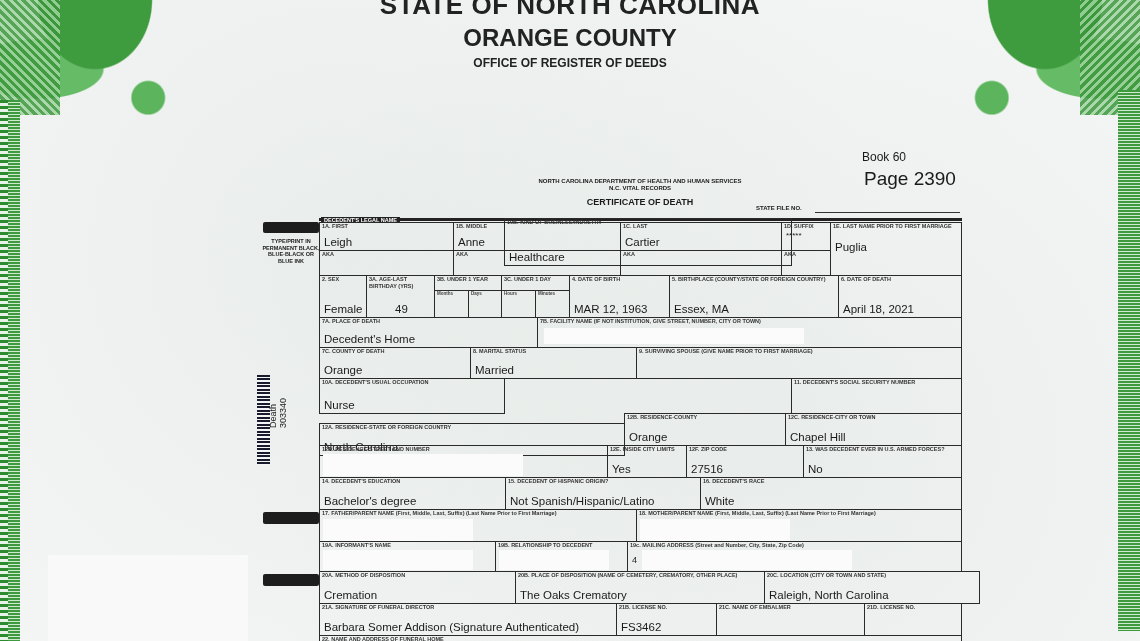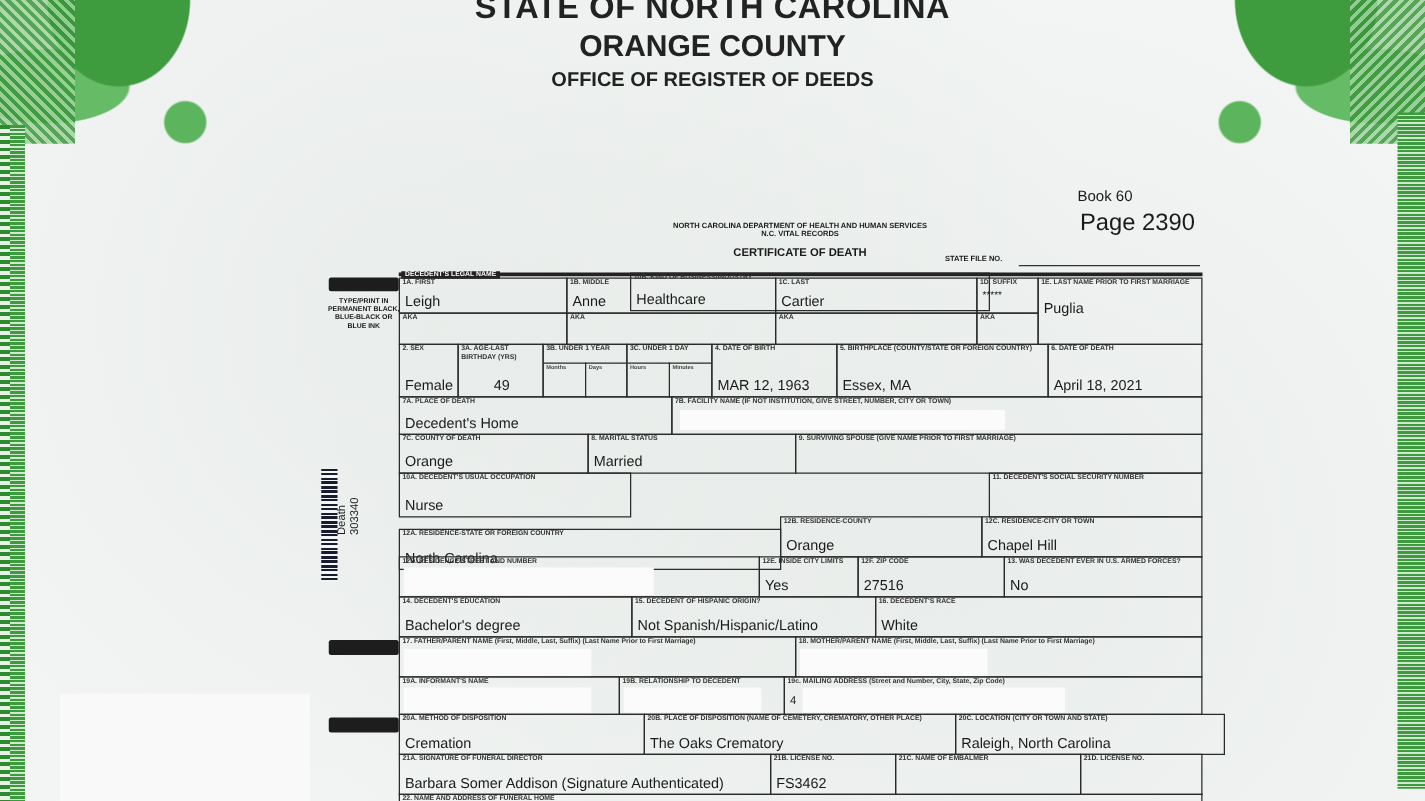--- a/index.html
+++ b/index.html
@@ -39,21 +39,21 @@
   .corner-tr { right: 0; top: 0; transform: scaleX(-1); }
   .corner-tl::after, .corner-tr::after {
     content: ""; position: absolute; left: 0; top: 0; width: 60px; height: 115px;
     background: repeating-linear-gradient(45deg, #3b963b 0 3px, #9fd49f 3px 6px);
     opacity: .85;
   }
 
   .header { position: absolute; left: 0; width: 1140px; text-align: center; font-weight: bold; color: #222; }
   .h-state { top: -10px; font-size: 26px; letter-spacing: 0.5px; }
   .h-county { top: 24px; font-size: 24px; }
-  .h-office { top: 56px; font-size: 16px; }
+  .h-office { top: 56px; font-size: 12px; }
 
   .book { position: absolute; left: 862px; top: 150px; font-size: 12px; }
   .page { position: absolute; left: 864px; top: 168px; font-size: 19px; }
 
   .dept { position: absolute; left: 510px; top: 178px; width: 260px; text-align: center; font-size: 6px; font-weight: bold; line-height: 7px; }
   .cert-title { position: absolute; left: 510px; top: 197px; width: 260px; text-align: center; font-size: 9px; font-weight: bold; }
   .state-file { position: absolute; left: 756px; top: 205px; font-size: 6px; font-weight: bold; }
   .state-file-line { position: absolute; left: 815px; top: 212px; width: 145px; border-bottom: 1px solid #333; }
 
   .black-tab { position: absolute; left: 263px; width: 56px; background: #1d1d1d; border-radius: 2px; }
@@ -214,21 +214,21 @@
     <span class="val">Married</span>
   </div>
   <div class="cell" style="left:317px;top:129px;width:326px;height:32px;">
     <span class="lbl">9. SURVIVING SPOUSE (Give name prior to first marriage)</span>
   </div>
 
   <div class="cell" style="left:0;top:160px;width:186px;height:36px;">
     <span class="lbl">10a. DECEDENT'S USUAL OCCUPATION</span>
     <span class="val">Nurse</span>
   </div>
-  <div class="cell" style="left:185px;top:160px:width:288px;width:288px;height:31px;">
+  <div class="cell" style="left:185px;top:160px:width:288px;width:288px;height:48px;">
     <span class="lbl">10b. KIND OF BUSINESS/INDUSTRY</span>
     <span class="val">Healthcare</span>
   </div>
   <div class="cell" style="left:472px;top:160px;width:171px;height:36px;">
     <span class="lbl" style="white-space:normal;width:150px;">11. DECEDENT'S SOCIAL SECURITY NUMBER</span>
   </div>
 
   <div class="cell" style="left:0;top:205px;width:306px;height:33px;">
     <span class="lbl">12a. RESIDENCE-STATE OR FOREIGN COUNTRY</span>
     <span class="val">North Carolina</span>

